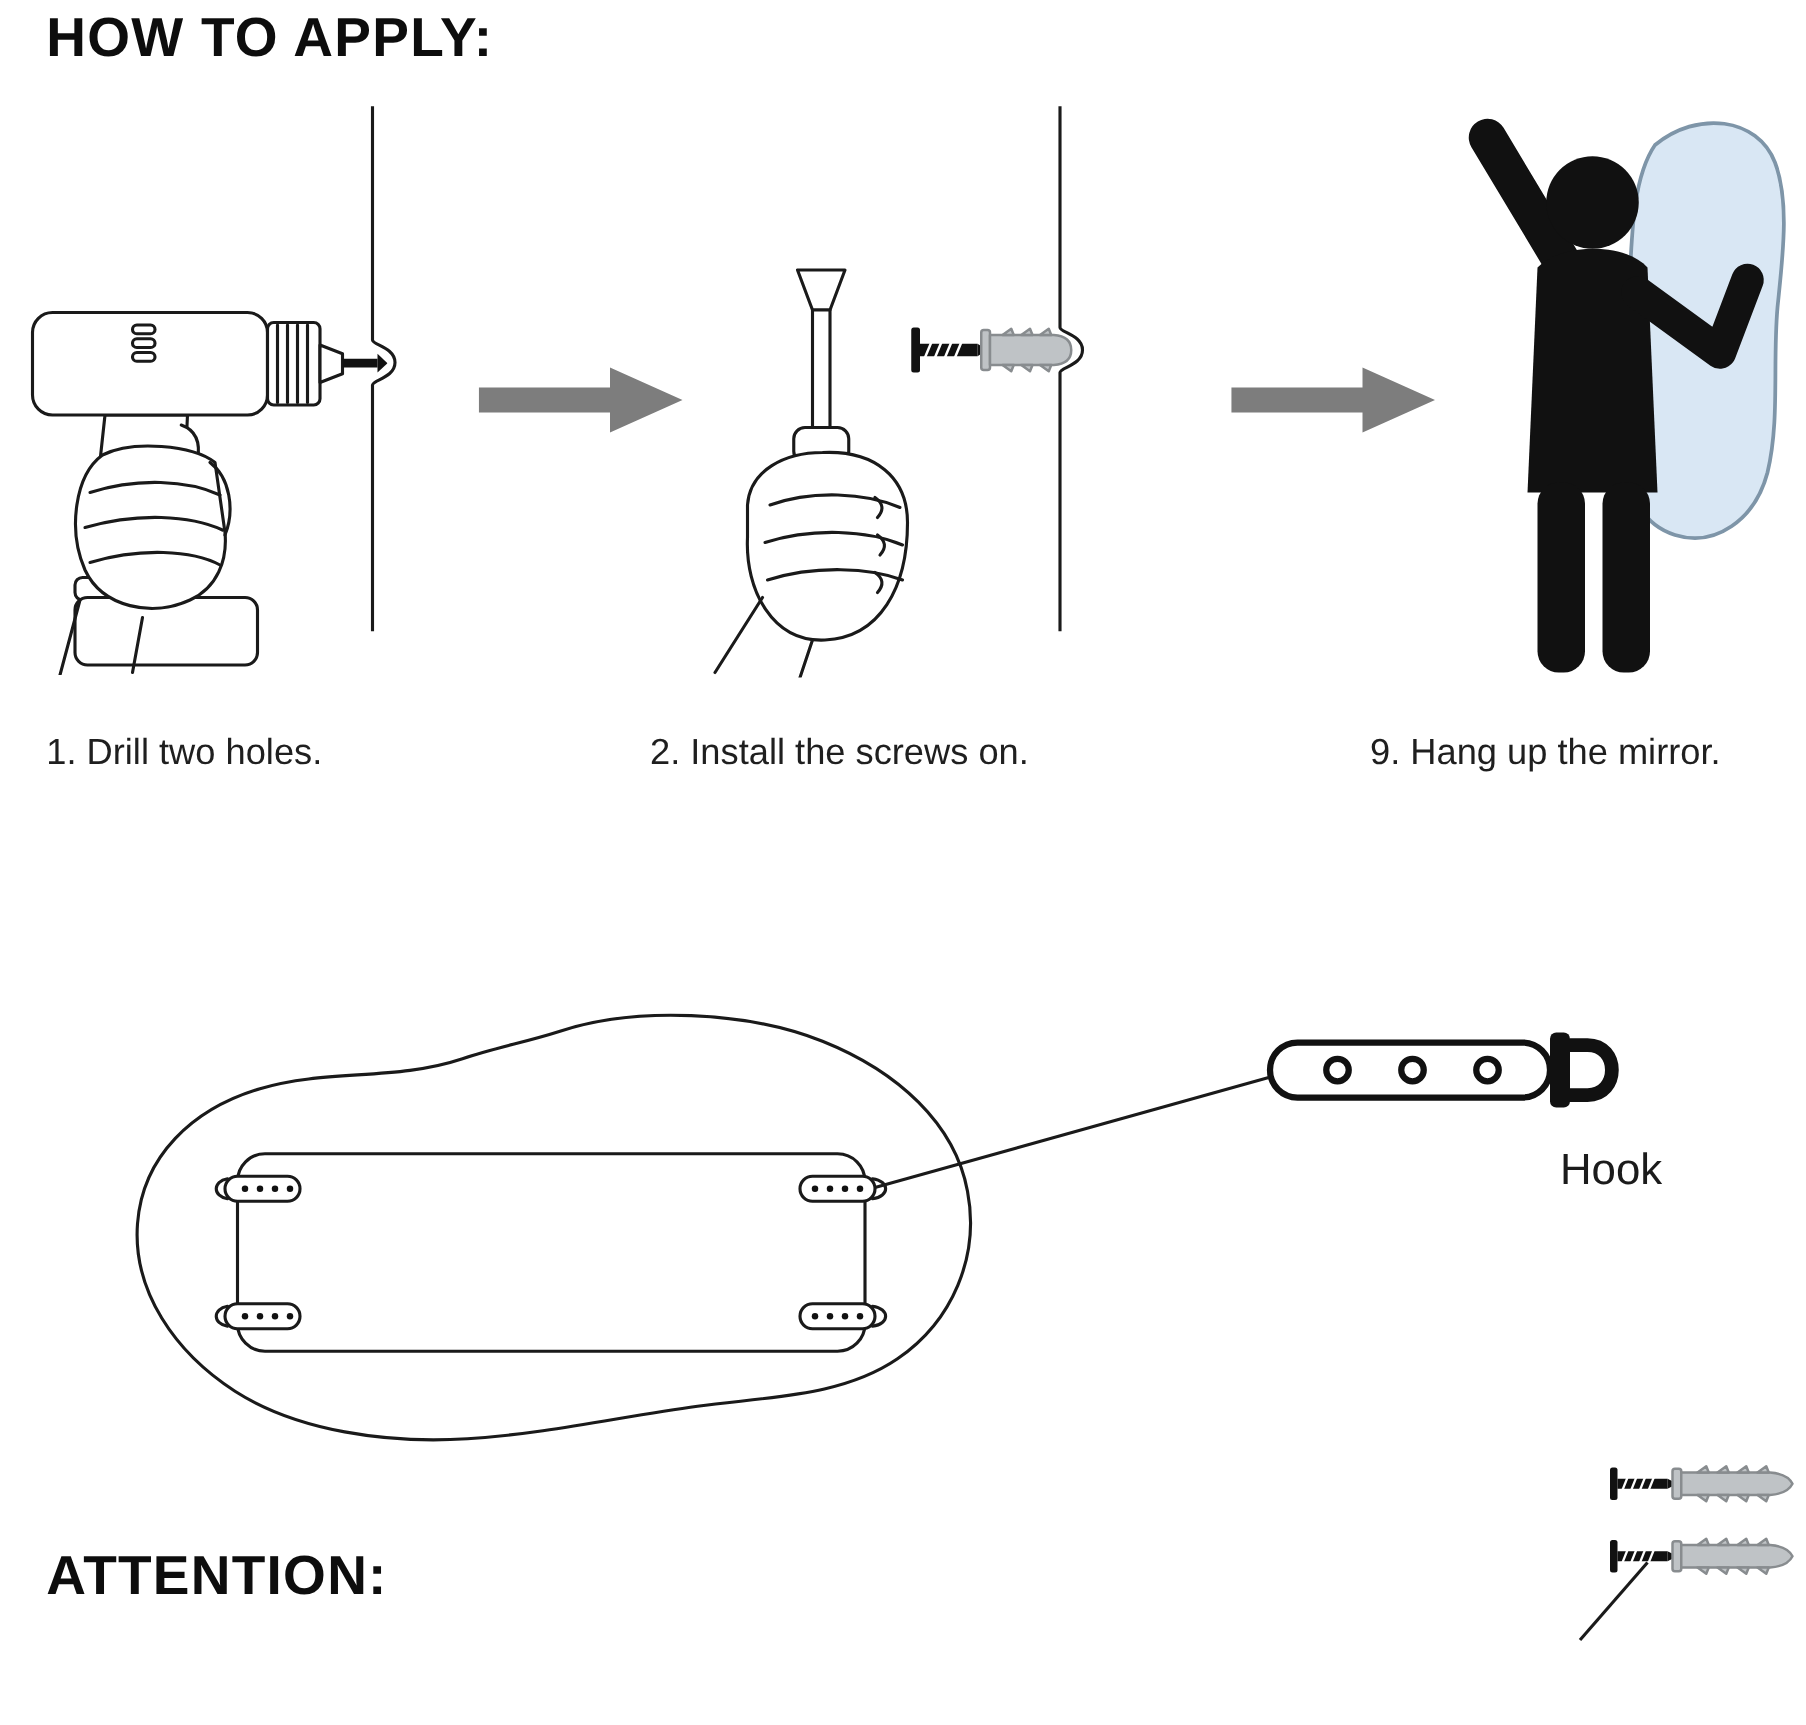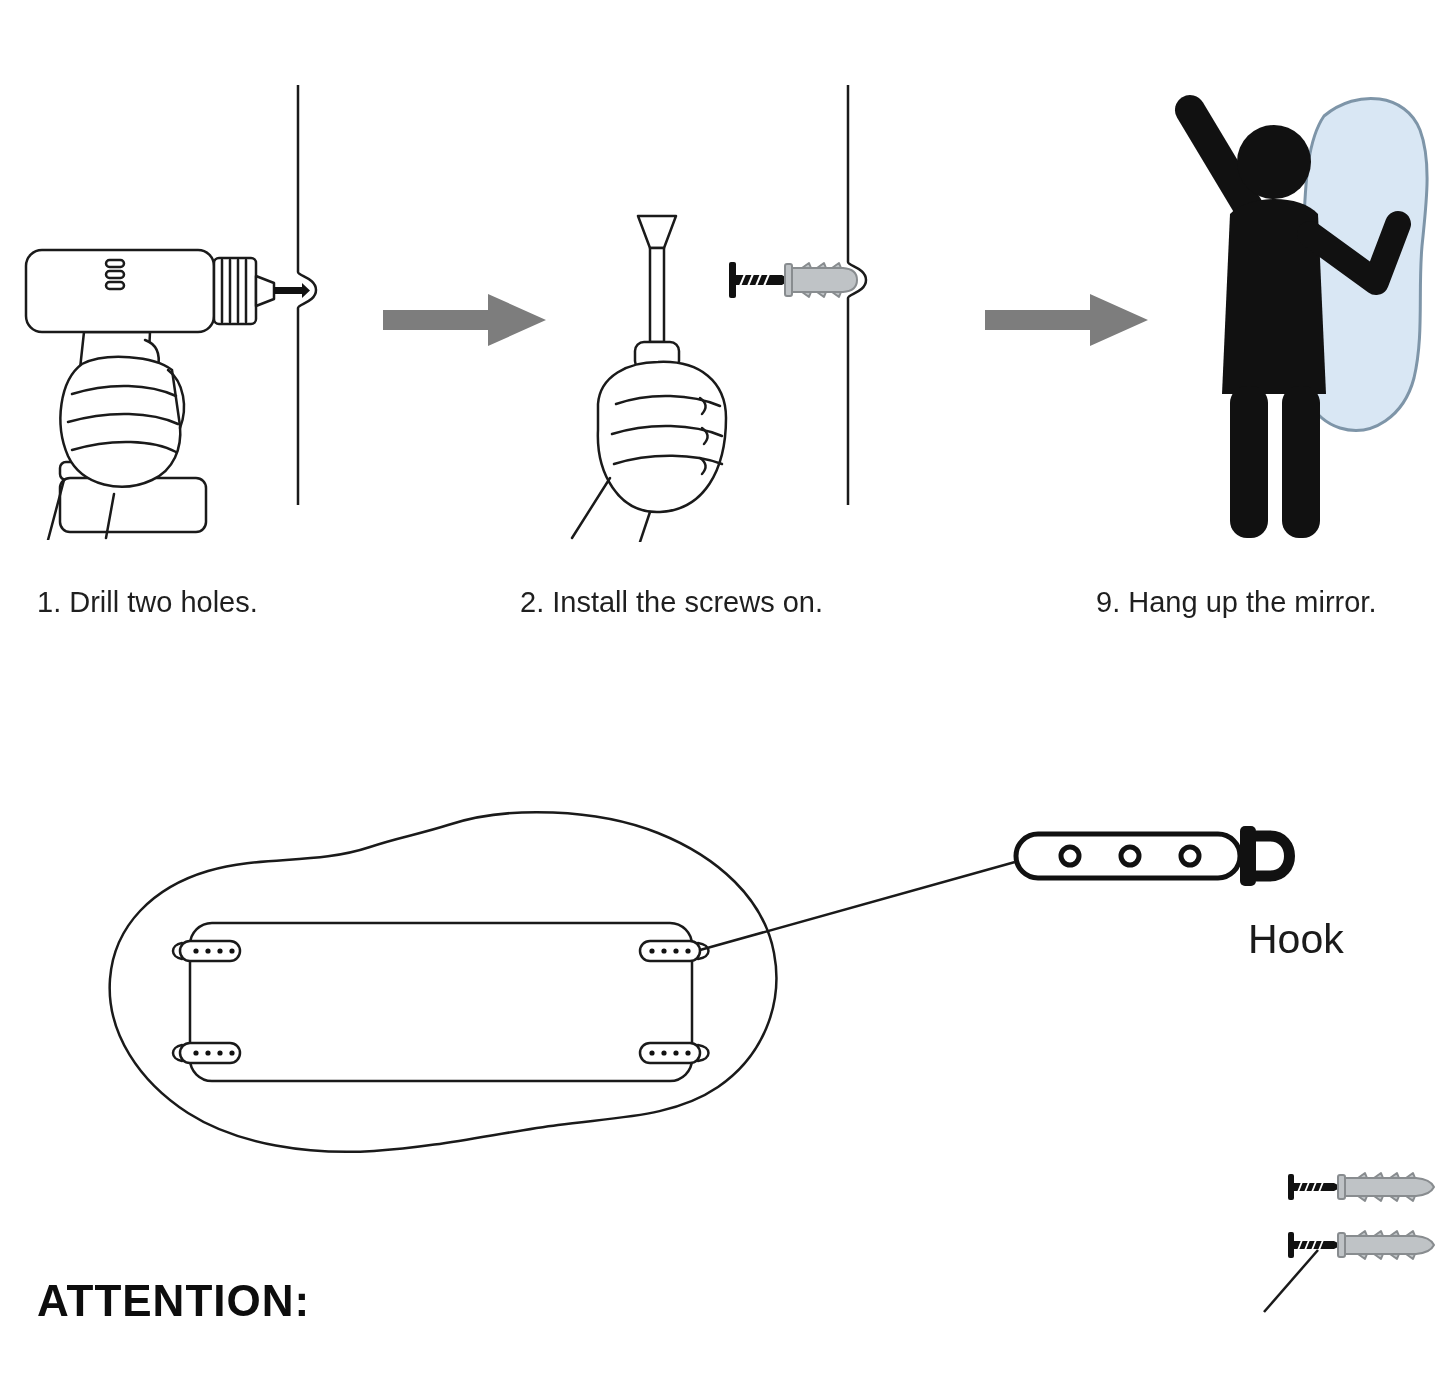--- a/index.html
+++ b/index.html
@@ -4,36 +4,37 @@
 <style>
   html,body { margin:0; padding:0; background:#ffffff; }
   #canvas {
     position:relative; width:1445px; height:1380px;
     background:#ffffff; overflow:hidden;
     font-family:"Liberation Sans", sans-serif; color:#111;
   }
   .abs { position:absolute; }
   .title { position:absolute; font-weight:900; font-size:44px; letter-spacing:1px; color:#0d0d0d; white-space:nowrap; }
   .caption { position:absolute; font-size:29px; color:#1f1f1f; white-space:nowrap; }
-  .hook-label { position:absolute; font-size:41px; color:#1b1b1b; white-space:nowrap; }
+  .hook-label { position:absolute; font-size:35px; color:#1b1b1b; white-space:nowrap; }
   .attn-head { position:absolute; font-weight:900; font-size:44px; letter-spacing:1px; color:#0d0d0d; white-space:nowrap; }
   .attn-text { position:absolute; font-weight:800; font-size:39px; color:#0d0d0d; white-space:nowrap; letter-spacing:0.3px; }
   
   .ln  { fill:#ffffff; stroke:#1a1a1a; stroke-width:2.5; stroke-linejoin:round; stroke-linecap:round; }
   .lnn { fill:none;    stroke:#1a1a1a; stroke-width:2.5; stroke-linejoin:round; stroke-linecap:round; }
   .blk { fill:#111111; stroke:none; }
   .anchor { fill:#bfc3c6; stroke:#888c8f; stroke-width:2; stroke-linejoin:round; }
   .mirror { fill:#d9e7f4; stroke:#7e95a8; stroke-width:3; }
   svg { display:block; }
 </style>
 </head>
 <body>
 
 <div id="canvas">
 
+  <div class="title" style="left:37px; top:6px;">HOW TO APPLY:</div>
 
   <svg class="abs" style="left:18px; top:228px;" width="292" height="312" viewBox="0 0 292 312">
 
     <path class="ln" d="M66,104 L56,196 Q54,212 72,214 L116,220 Q126,220 127,210 L132,104 Z"></path>
     <path class="ln" d="M127,112 Q144,118 140,140 L128,142"></path>
 
     <rect class="ln" x="42" y="234" width="76" height="18" rx="6"></rect>
     <rect class="ln" x="42" y="250" width="146" height="54" rx="10"></rect>
 
     <rect class="ln" x="8" y="22" width="188" height="82" rx="16"></rect>
@@ -215,15 +216,15 @@
       <path class="anchor" d="M102,30 l7,5 l2,-5 Z"></path>
         <path class="anchor" d="M118,30 l7,5 l2,-5 Z"></path>
     </g>
   </svg>
 
   <svg class="abs" style="left:0; top:0; pointer-events:none;" width="1445" height="1380" viewBox="0 0 1445 1380">
     <line x1="700" y1="950" x2="1015" y2="862" stroke="#1a1a1a" stroke-width="2.5"></line>
     <line x1="1264" y1="1312" x2="1318" y2="1250" stroke="#1a1a1a" stroke-width="2.5"></line>
   </svg>
 
-  <div class="attn-head" style="left:37px; top:1276px;">ATTENTION:</div>
+  <div class="attn-head" style="left:37px; top:1236px;">ATTENTION:</div>
 
 </div>
 
 </body></html>

